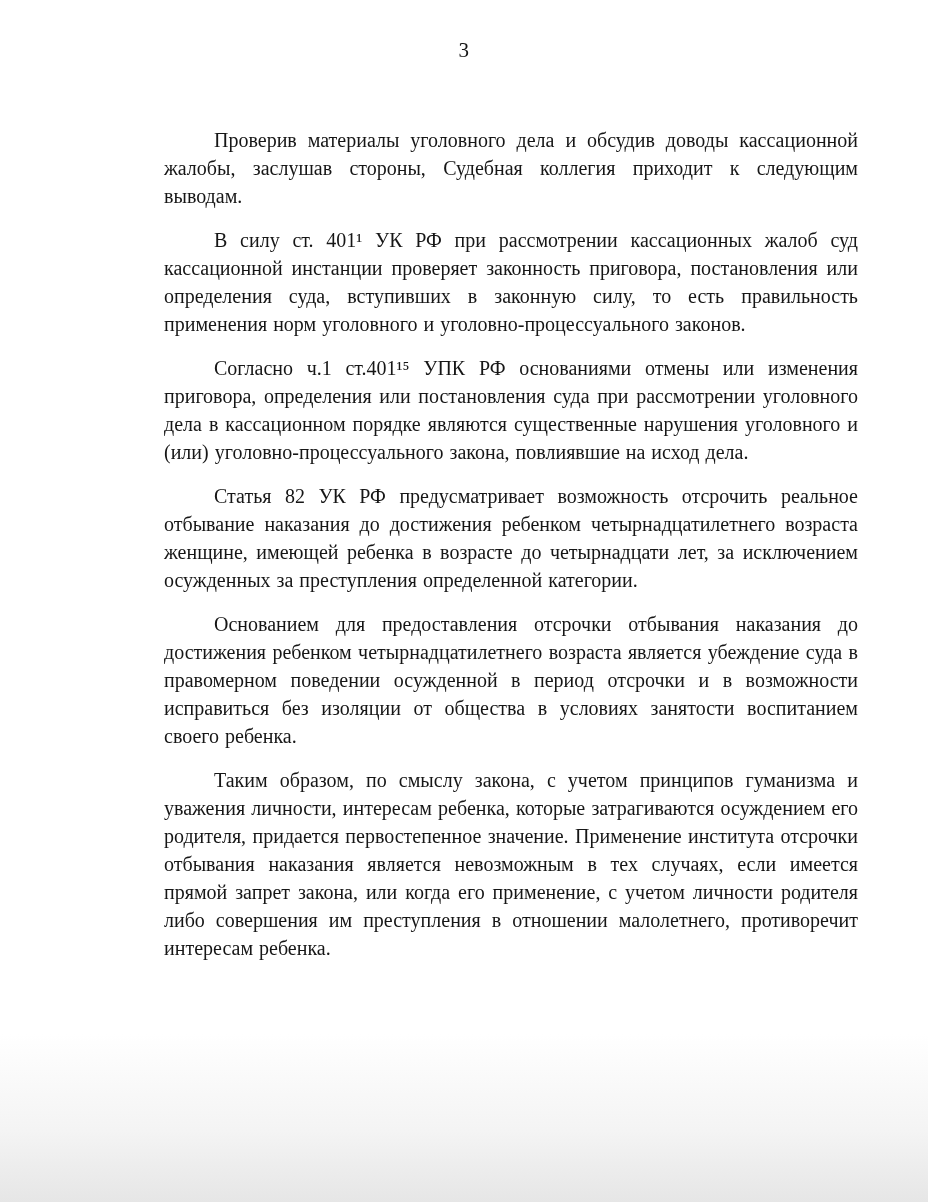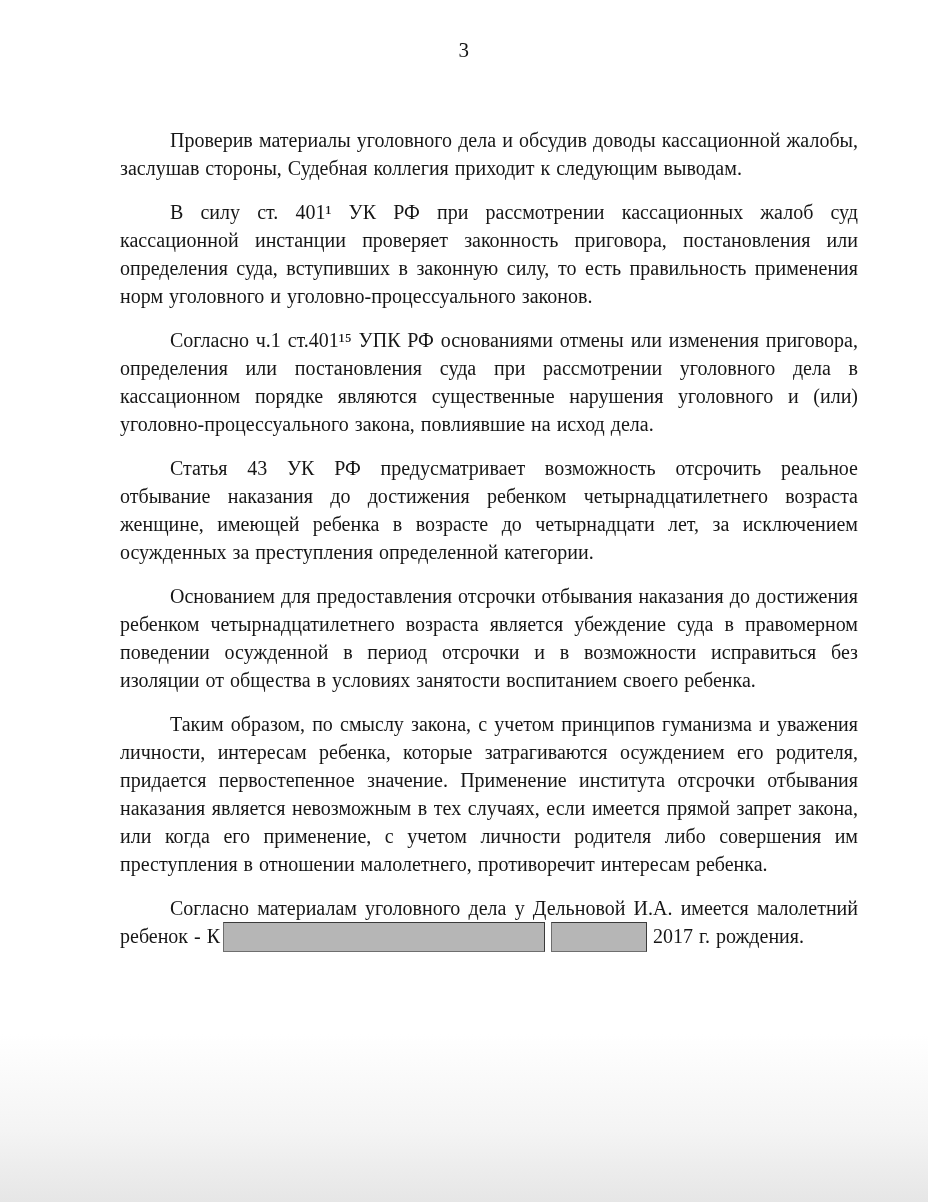--- a/index.html
+++ b/index.html
@@ -24,20 +24,21 @@
   }
   .page-number {
     padding-top: 38px;
     text-align: center;
     font-size: 21px;
     line-height: 24px;
     letter-spacing: 0.5px;
   }
   .content {
     padding: 64px 70px 0 120px;
+    margin-left: 44px;
   }
   .content p {
     margin: 0 0 16px 0;
     text-indent: 50px;
     text-align: justify;
     font-size: 20px;
     line-height: 28px;
     word-spacing: 1px;
   }
   .redact {
@@ -56,18 +57,17 @@
 </head>
 <body>
 
 <div class="page">
   <div class="page-number">3</div>
 
   <div class="content">
     <p>Проверив материалы уголовного дела и обсудив доводы кассационной жалобы, заслушав стороны, Судебная коллегия  приходит к следующим выводам.</p>
     <p>В силу ст. 401¹ УК РФ при рассмотрении кассационных жалоб суд кассационной инстанции проверяет законность приговора, постановления или определения суда, вступивших в законную силу, то есть правильность применения норм уголовного и уголовно-процессуального законов.</p>
     <p>Согласно ч.1 ст.401¹⁵ УПК РФ основаниями отмены или изменения приговора, определения или постановления суда при рассмотрении уголовного дела в кассационном порядке являются существенные нарушения уголовного и (или) уголовно-процессуального закона, повлиявшие на исход дела.</p>
-    <p>Статья 43 УК РФ предусматривает возможность отсрочить реальное отбывание наказания до достижения ребенком четырнадцатилетнего возраста женщине, имеющей ребенка в возрасте до четырнадцати лет, за исключением осужденных за преступления определенной категории.</p>
+    <p>Статья 82 УК РФ предусматривает возможность отсрочить реальное отбывание наказания до достижения ребенком четырнадцатилетнего возраста женщине, имеющей ребенка в возрасте до четырнадцати лет, за исключением осужденных за преступления определенной категории.</p>
     <p>Основанием для предоставления отсрочки отбывания наказания до достижения ребенком четырнадцатилетнего возраста является убеждение суда в правомерном поведении осужденной в период отсрочки и в возможности исправиться без изоляции от общества в условиях занятости воспитанием своего ребенка.</p>
     <p>Таким образом, по смыслу закона, с учетом принципов гуманизма и уважения личности, интересам ребенка, которые затрагиваются осуждением его родителя, придается первостепенное значение. Применение института отсрочки отбывания наказания является невозможным в тех случаях, если имеется прямой запрет закона, или когда его применение, с учетом личности родителя либо совершения им преступления в отношении малолетнего, противоречит интересам ребенка.</p>
-    <p><span>Согласно материалам уголовного дела у Дельновой И.А. имеется малолетний ребенок - К</span><span class="redact redact-long"></span> <span class="redact redact-short"></span> <span>2017 г. рождения.</span></p>
   </div>
 </div>
 
 </body></html>

